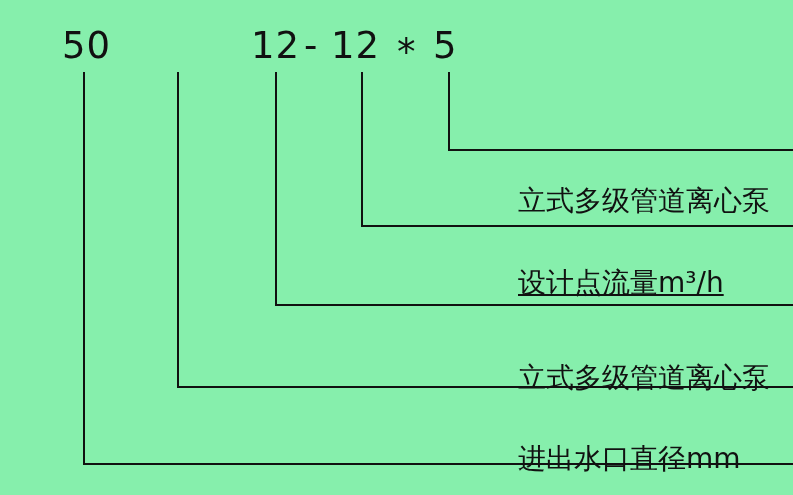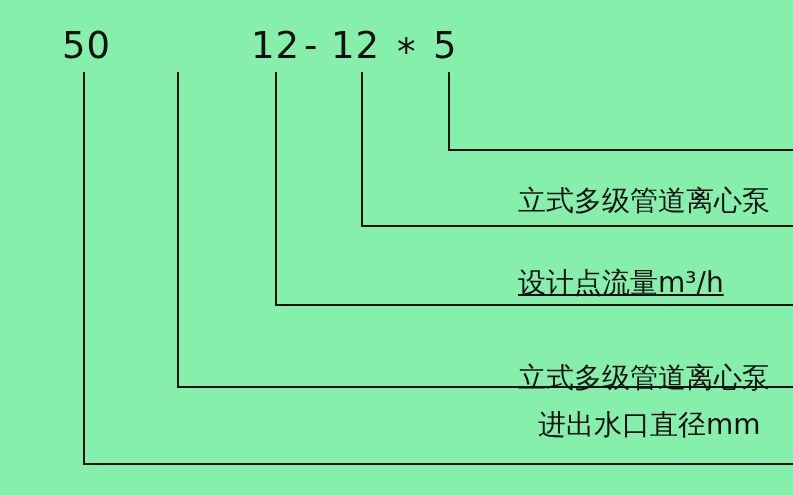--- a/index.html
+++ b/index.html
@@ -54,21 +54,21 @@
     left: 518px;
     font-size: 28px;
     line-height: 34px;
     white-space: nowrap;
     color: #111111;
   }
   .anno-stages { top: 106px; }
   .anno-head   { top: 184px; }
   .anno-flow   { top: 266px; text-decoration: underline; }
   .anno-series { top: 345px; margin-top: 16px; }
-  .anno-size   { top: 408px; margin-left: 20px; }
+  .anno-size   { top: 442px; }
 </style>
 </head>
 <body>
 
 <div class="canvas">
 
   <span class="token tok-size">50</span>
   <span class="token tok-flow">12</span>
   <span class="token tok-dash">-</span>
   <span class="token tok-head">12</span>

